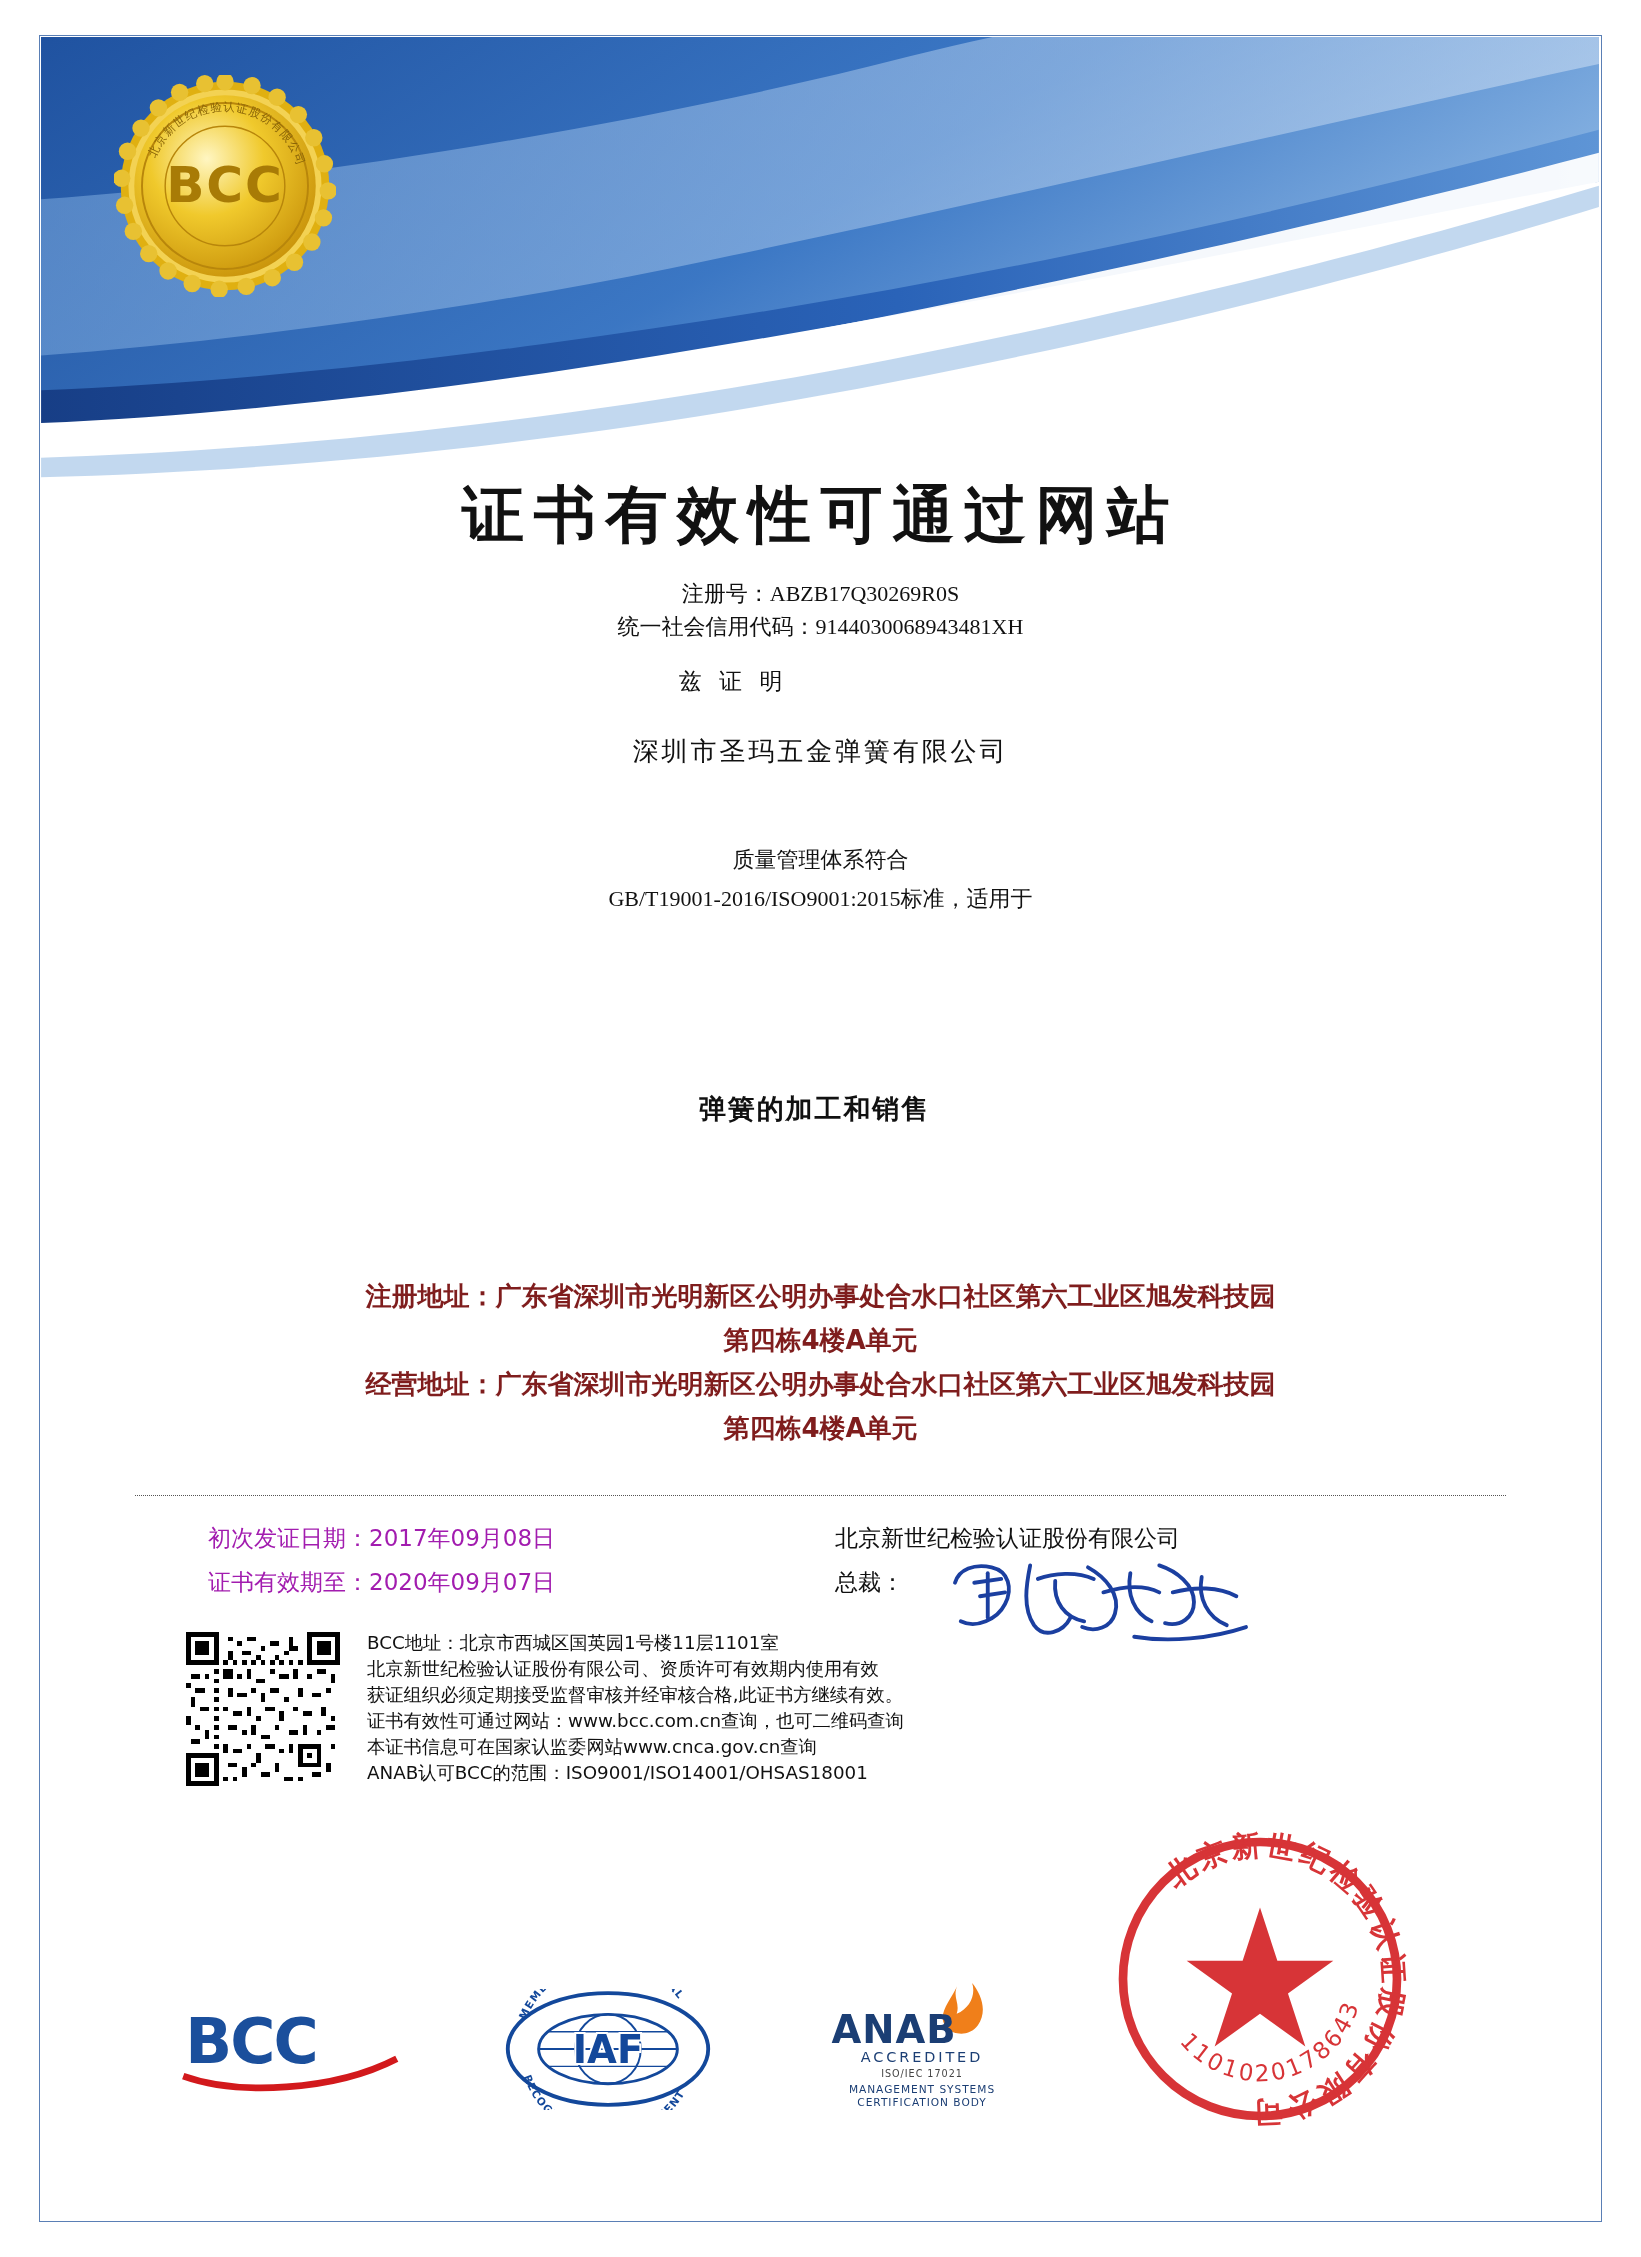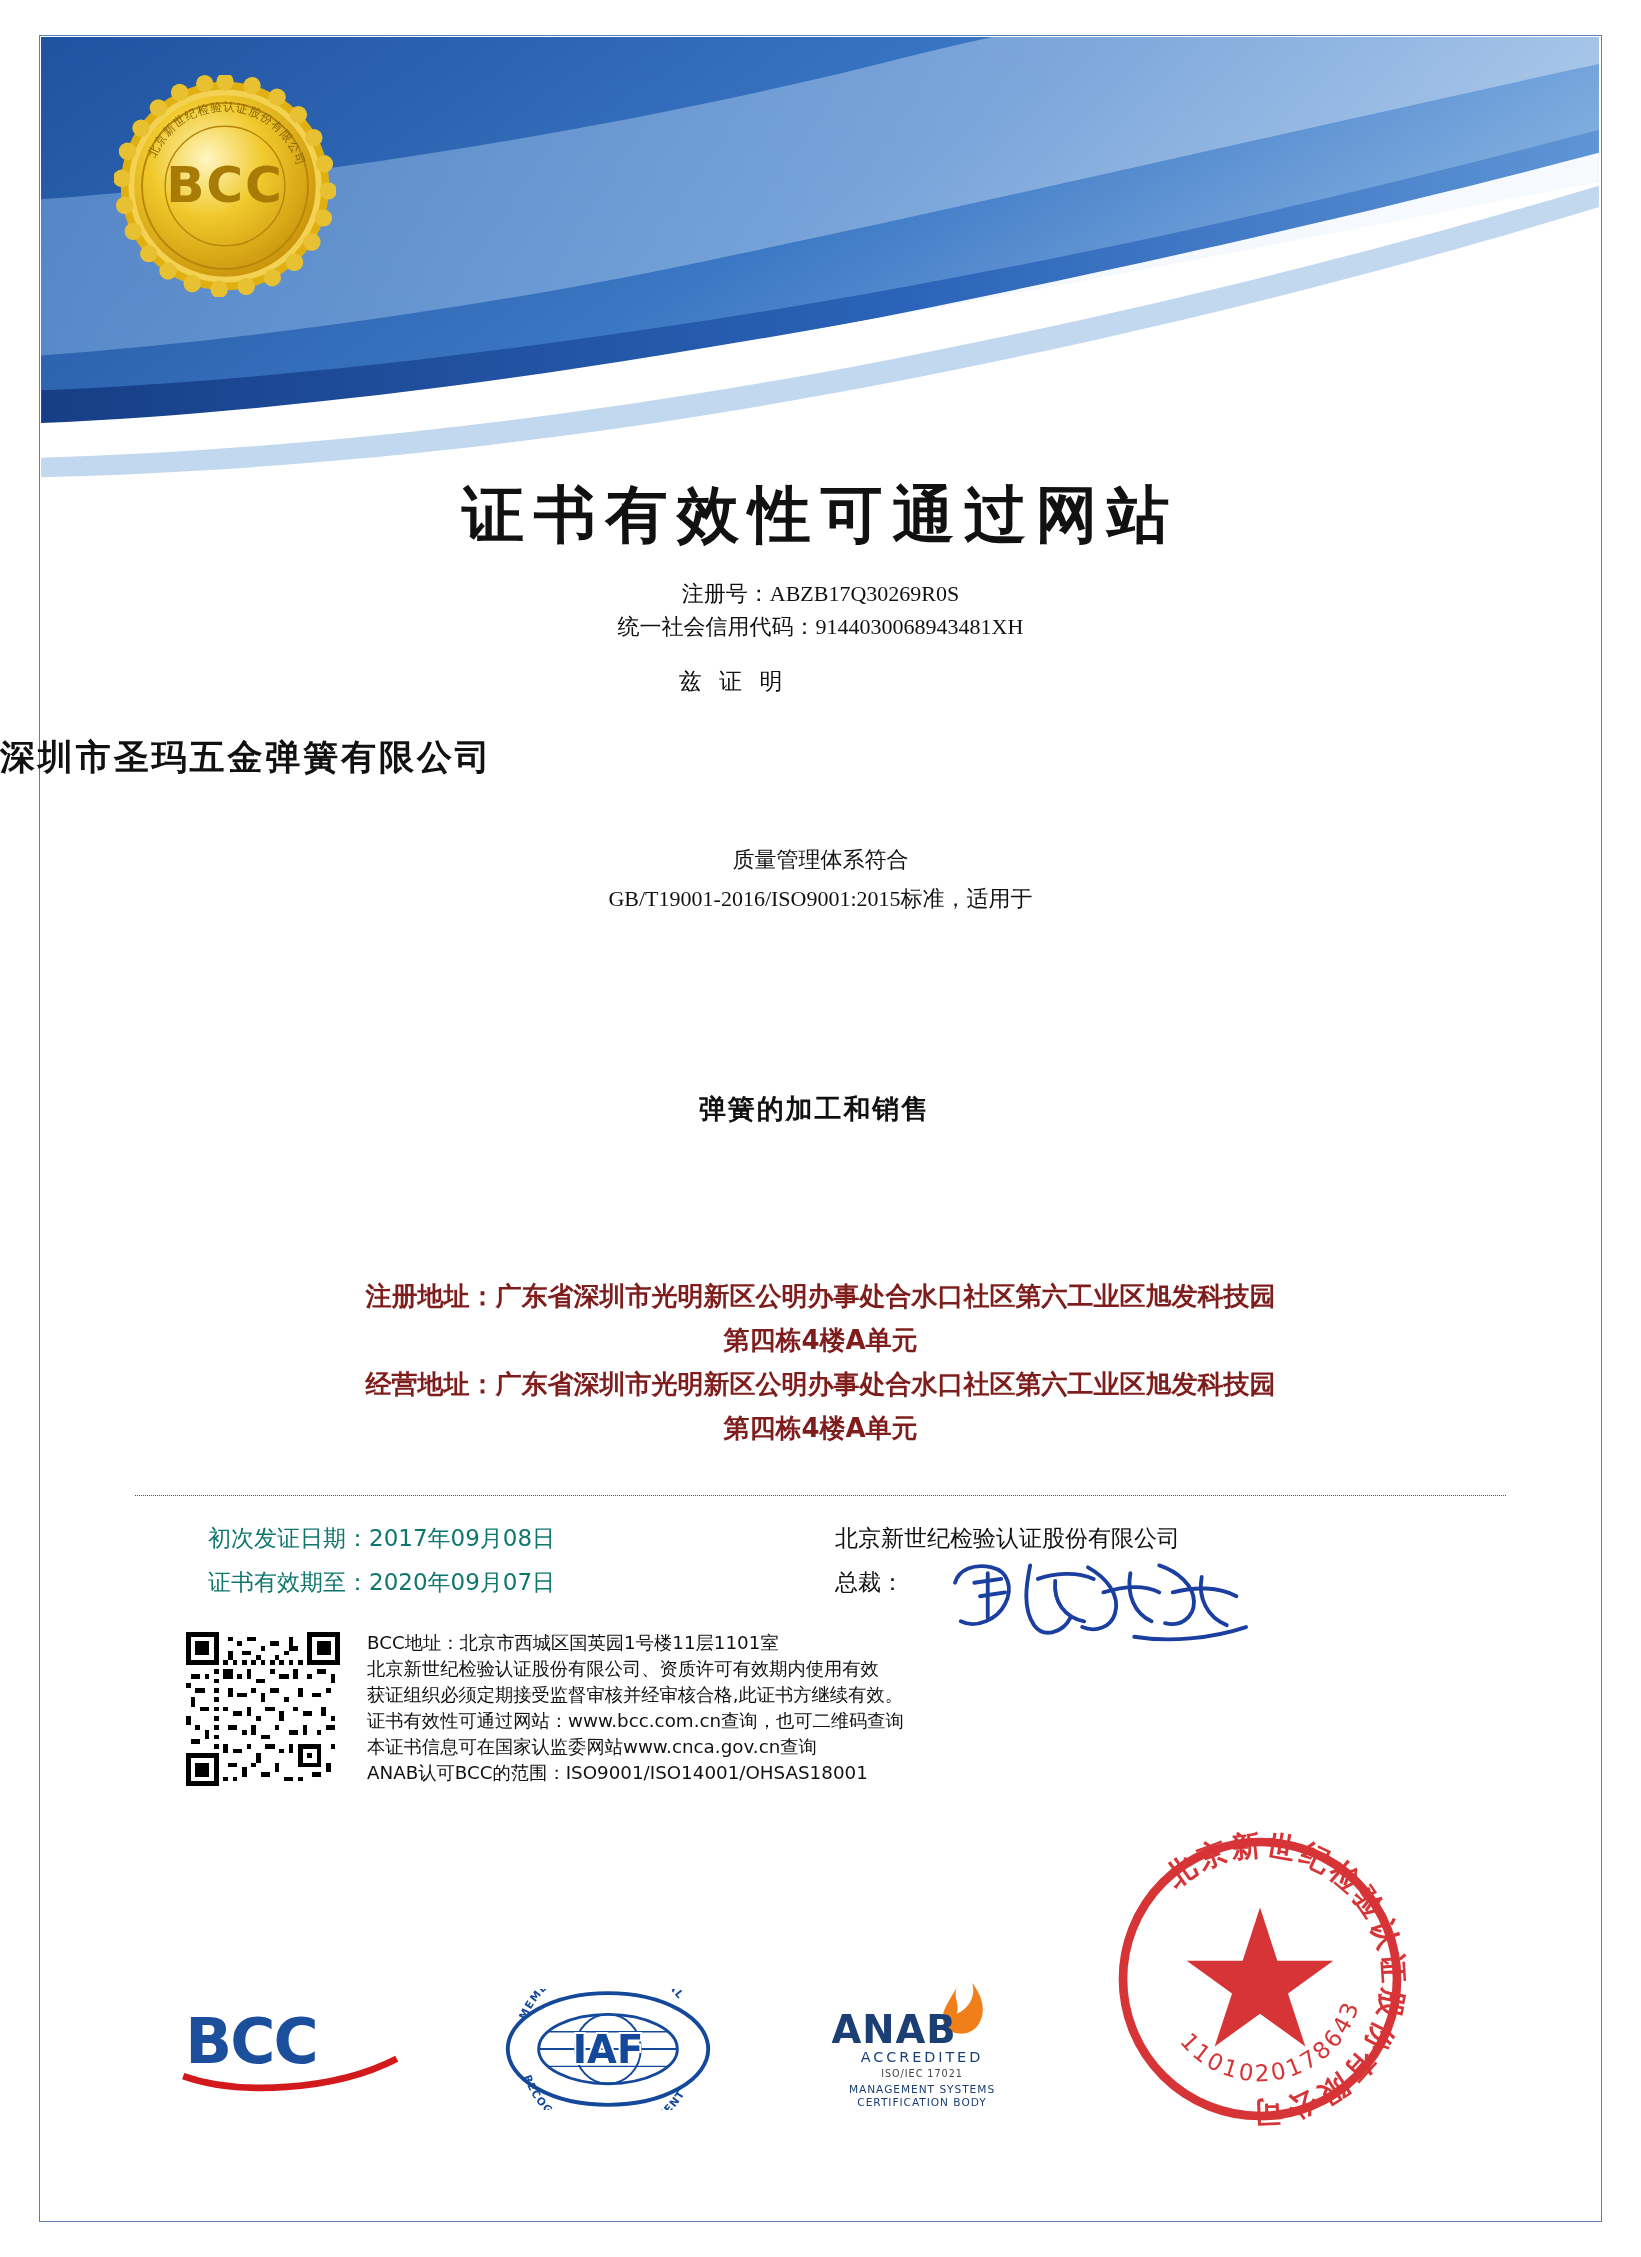--- a/index.html
+++ b/index.html
@@ -89,23 +89,24 @@
     letter-spacing: 5.8px;
     color: #111;
     transform: translateX(-87px);
   }
 
   .company {
     position: absolute;
     left: 0;
     right: 0;
     top: 734px;
-    font-family: "DejaVu Sans", "Liberation Sans", sans-serif;
-    font-weight: bold;
-    font-size: 35px;
+    text-align: center;
+    font-family: "DejaVu Sans", "Liberation Sans", sans-serif;
+    font-weight: normal;
+    font-size: 26px;
     letter-spacing: 2.9px;
     color: #111;
   }
 
   .conform {
     position: absolute;
     left: 0;
     right: 0;
     top: 840px;
     text-align: center;
@@ -149,21 +150,21 @@
     border-top: 1.9px dotted #555;
   }
 
   
   .dates {
     position: absolute;
     left: 208px;
     top: 1516px;
     font-size: 23px;
     line-height: 44px;
-    color: #0f766e;
+    color: #a21caf;
     font-family: "DejaVu Sans", "Liberation Sans", sans-serif;
   }
   .issuer {
     position: absolute;
     left: 835px;
     top: 1516px;
     font-size: 23px;
     line-height: 44px;
     color: #111;
     font-family: "DejaVu Sans", "Liberation Sans", sans-serif;

